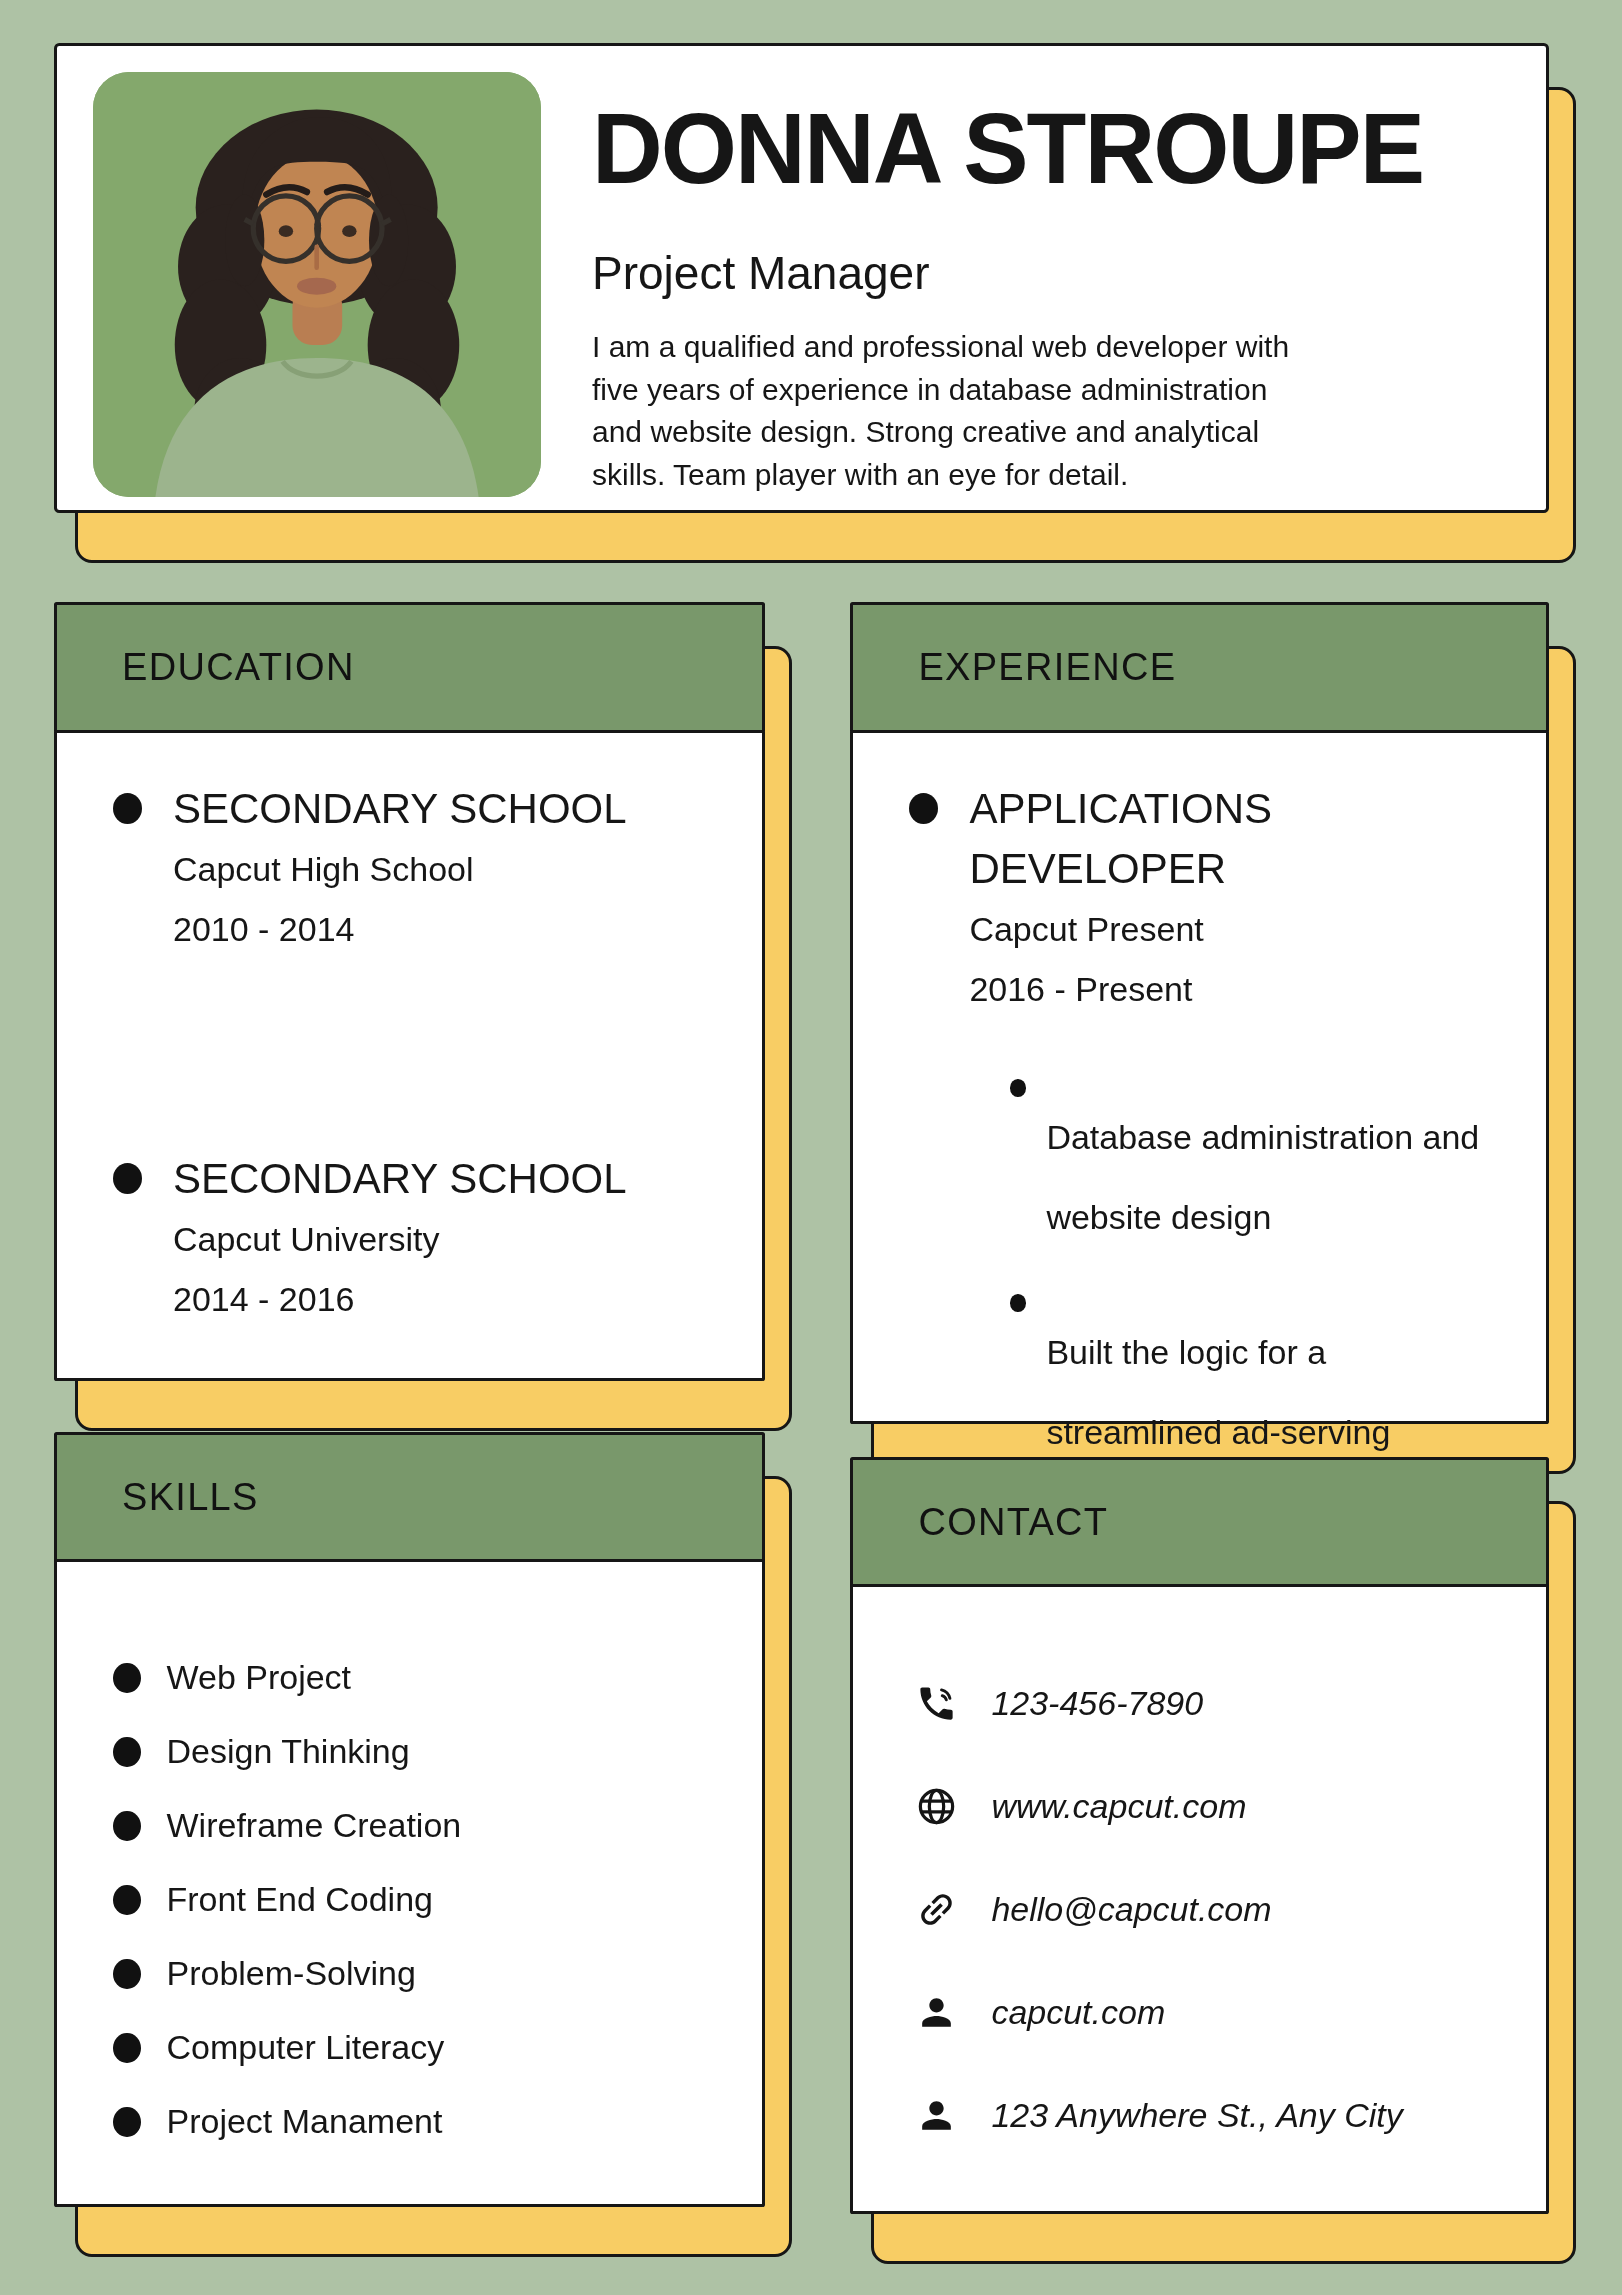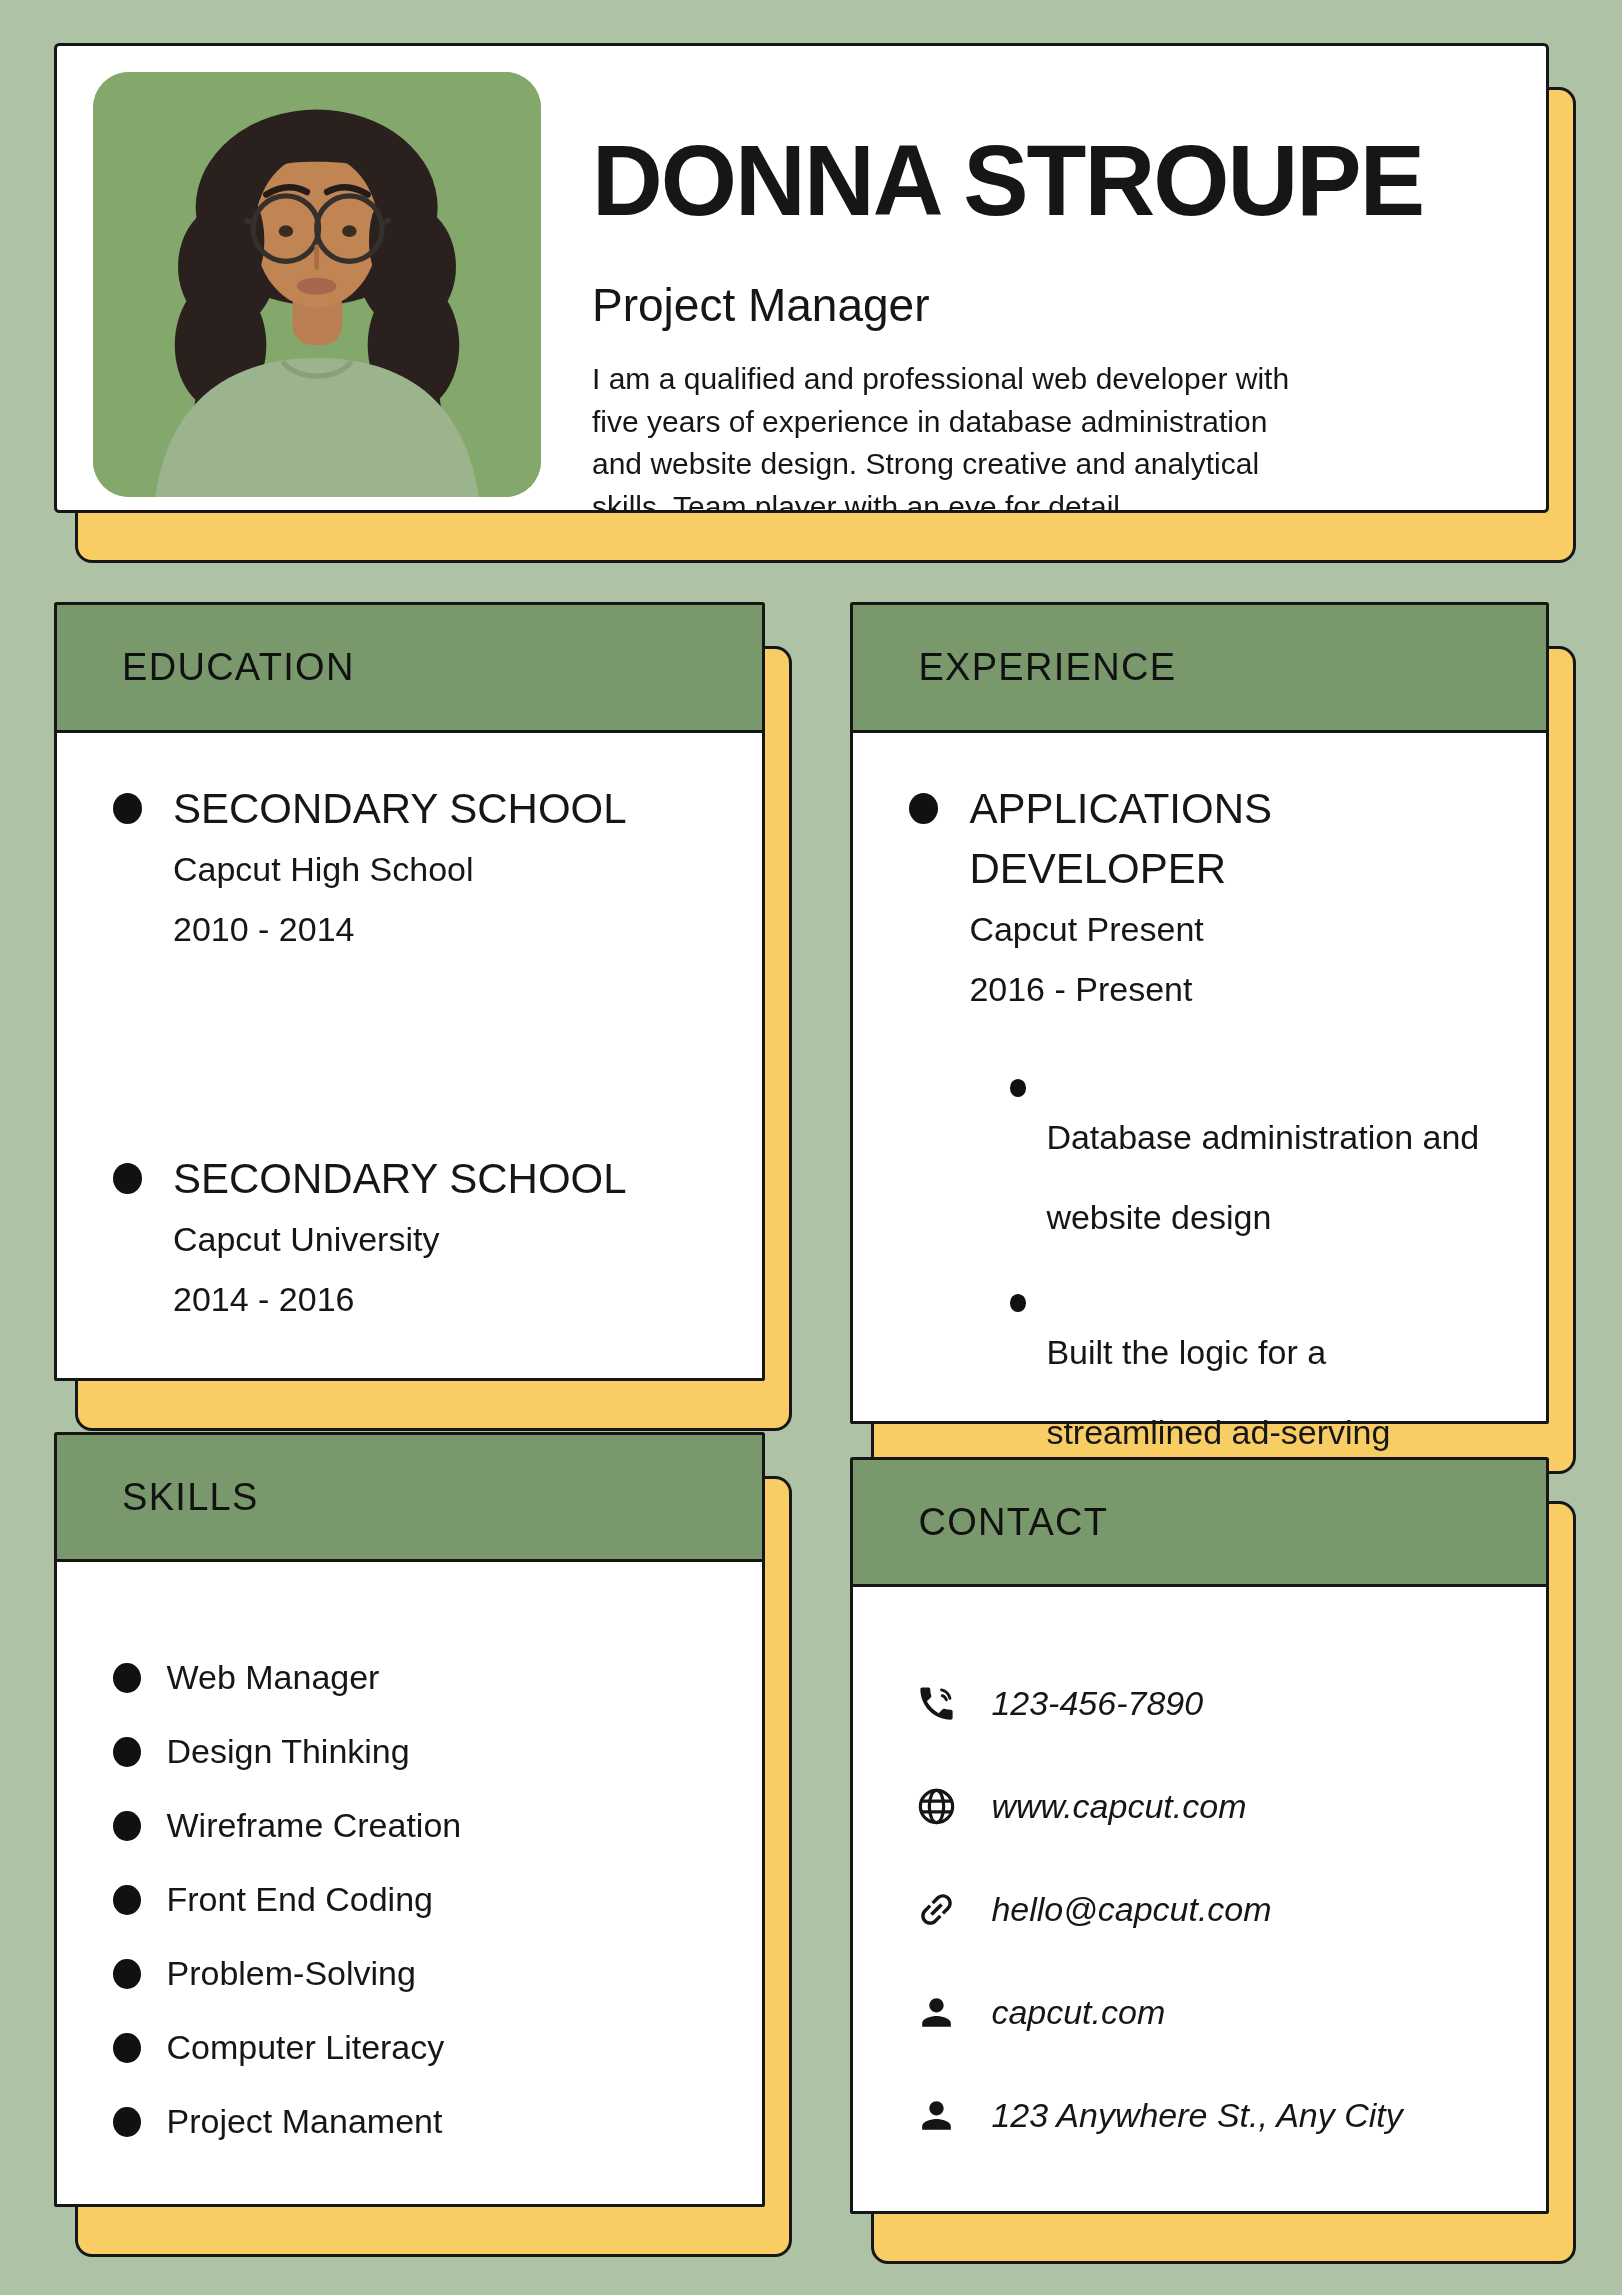--- a/index.html
+++ b/index.html
@@ -24,21 +24,21 @@
   .header-card {
     position:relative; width:100%; height:100%;
     background:#ffffff; border:3.3px solid #161616; border-radius:5.2px;
     display:flex; overflow:hidden;
   }
   .photo {
     flex:none; width:448px; height:425px; margin:26px 0 0 36px;
     border-radius:36px; overflow:hidden; background:#84a86c;
   }
   .photo svg { display:block; width:100%; height:100%; }
-  .header-text { flex:1; padding:84px 36px 0 51px; min-width:0; }
+  .header-text { flex:1; padding:52px 36px 0 51px; min-width:0; }
   .name {
     font-size:101px; font-weight:bold; letter-spacing:-2px; line-height:1;
     white-space:nowrap; transform:scaleX(.97); transform-origin:left center;
   }
   .job-title { font-size:46px; font-weight:400; margin-top:47px; }
   .summary { font-size:30px; line-height:1.42; margin-top:26px; white-space:pre-line; }
 
   
   .columns {
     position:absolute; left:54px; top:602px; width:1495px;
@@ -191,21 +191,21 @@
 
       <div class="gap-left"></div>
 
       <div class="shadowed">
         <div class="sec-header">
           <span>SKILLS</span>
         </div>
         <div class="sec-body skl-body">
           <div class="skill-row">
             <span class="skill-dot"></span>
-            <span class="skill-label">Web Manager</span>
+            <span class="skill-label">Web Project</span>
           </div>
           <div class="skill-row">
             <span class="skill-dot"></span>
             <span class="skill-label">Design Thinking</span>
           </div>
           <div class="skill-row">
             <span class="skill-dot"></span>
             <span class="skill-label">Wireframe Creation</span>
           </div>
           <div class="skill-row">

